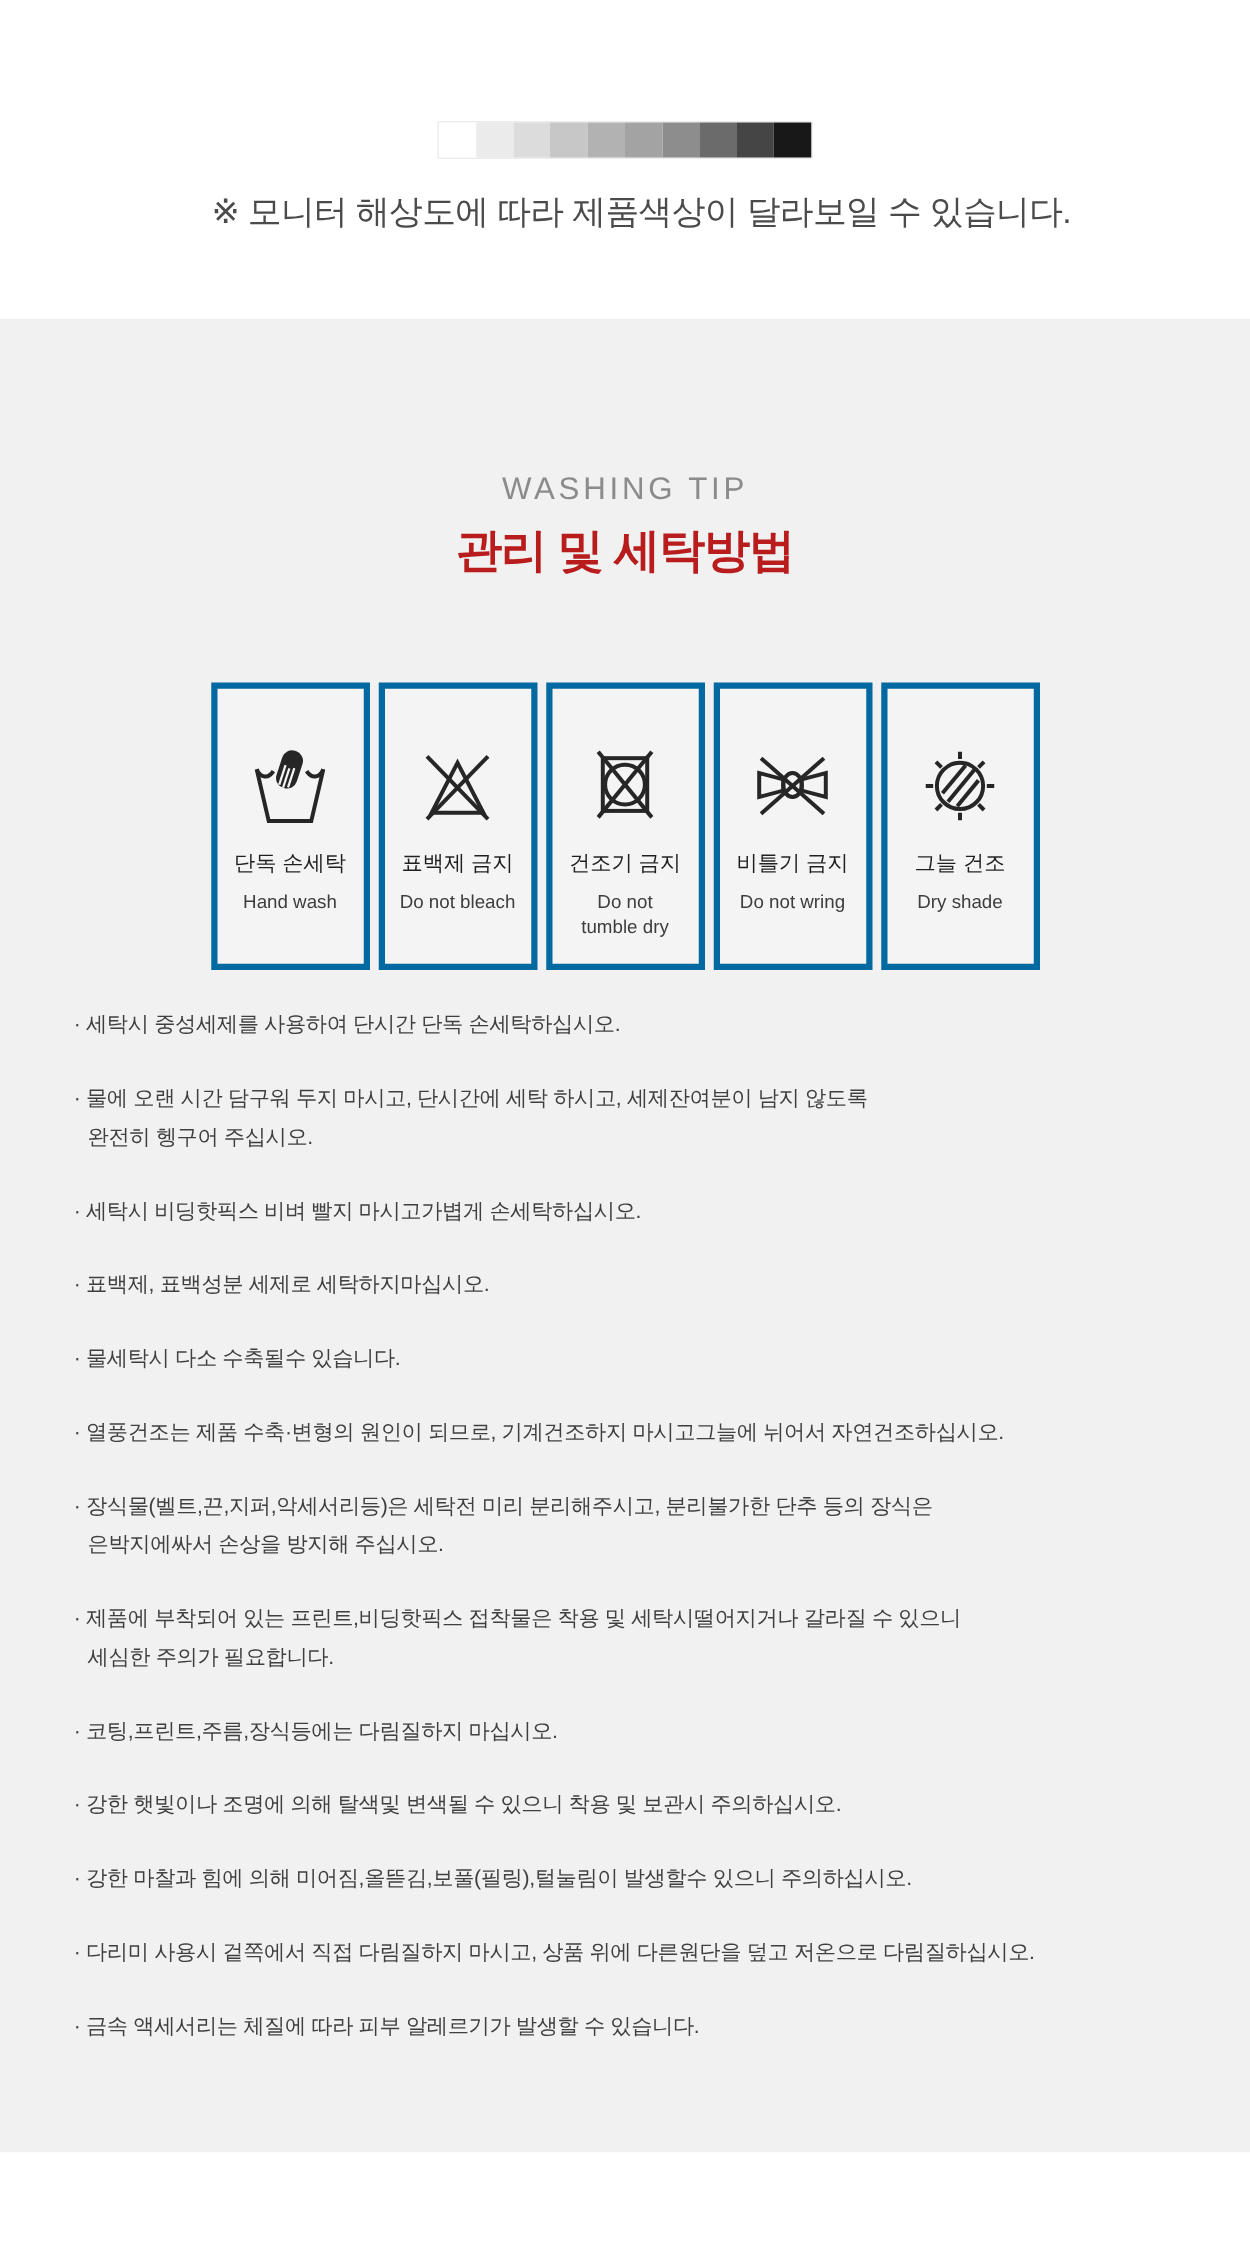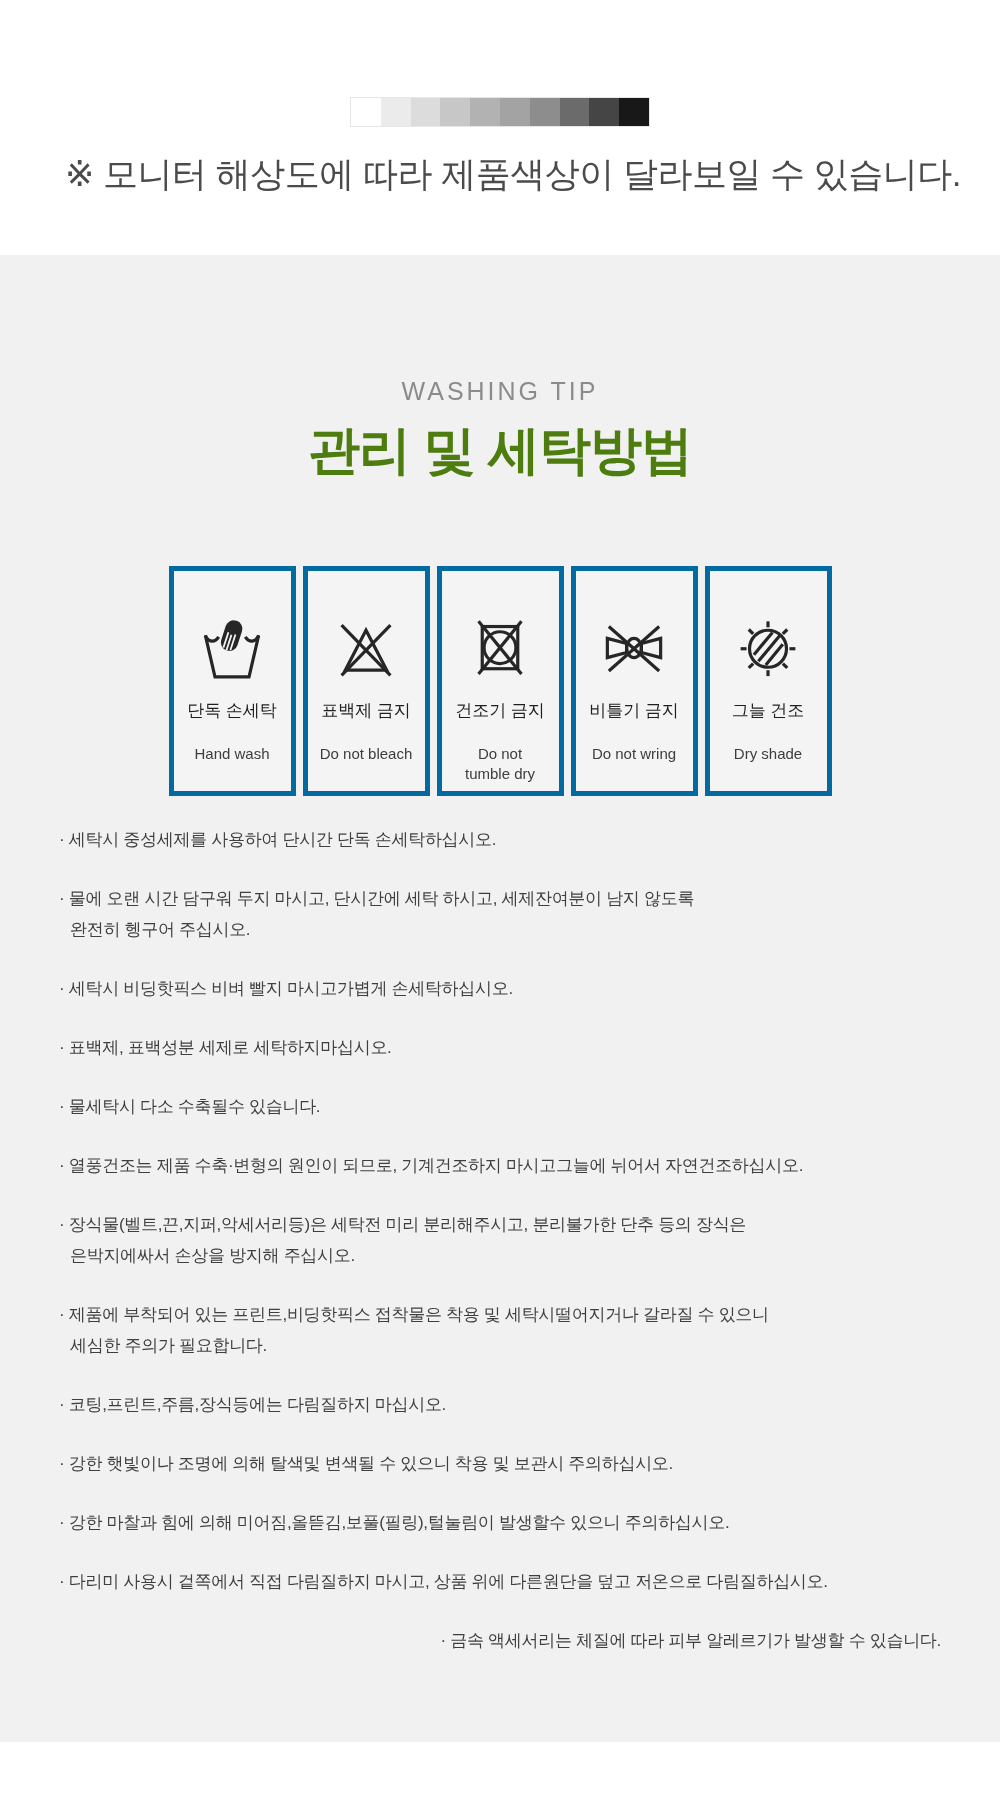--- a/index.html
+++ b/index.html
@@ -22,44 +22,44 @@
     height: 30px;
     margin: 0 auto;
     display: flex;
     border: 1px solid #e6e6e6;
     box-sizing: border-box;
   }
   .swatch { flex: 1 1 auto; }
   .monitor-notice {
     margin: 24px 0 0;
     text-align: center;
-    font-size: 35px;
+    font-size: 27px;
     letter-spacing: -0.5px;
     color: #4b4b4b;
     padding-left: 26px;
   }
 
   
   .care-section {
     background: #f1f1f1;
     padding: 122px 0 70px;
   }
   .eyebrow {
     text-align: center;
     font-size: 25px;
     letter-spacing: 3px;
     color: #8b8b8b;
   }
   .care-title {
     margin: 10px 0 0;
     text-align: center;
-    font-size: 52px;
+    font-size: 37px;
     font-weight: 800;
     letter-spacing: -1px;
-    color: #4d7c0f;
+    color: #b91c1c;
   }
 
   .symbol-row {
     margin-top: 80px;
     display: flex;
     justify-content: center;
     gap: 7px;
   }
   .symbol-card {
     width: 127px;
@@ -77,42 +77,42 @@
     justify-content: center;
   }
   .symbol-icon svg { stroke: #262626; fill: none; stroke-width: 4.3; }
   .symbol-ko {
     margin-top: 14px;
     font-size: 17px;
     font-weight: 500;
     color: #1f1f1f;
   }
   .symbol-en {
-    margin-top: 22px;
+    margin-top: 10px;
     font-size: 15px;
     line-height: 20px;
     color: #3d3d3d;
     white-space: pre-line;
   }
 
   .care-instructions {
     width: 882px;
     margin: 28px auto 0;
   }
   .care-item {
     margin: 0 0 28px;
     font-size: 17px;
     line-height: 31px;
     letter-spacing: -0.3px;
     color: #3f3f3f;
     white-space: pre-line;
     padding-left: 11px;
     text-indent: -11px;
   }
-  .care-item:last-child { margin-bottom: 16px; text-align: right; }
+  .care-item:last-child { margin-bottom: 16px; }
 </style>
 </head>
 <body>
 
 <div class="top-section">
   <div class="grayscale-bar">
       <div class="swatch" style="background: rgb(255, 255, 255);"></div>
       <div class="swatch" style="background: rgb(235, 235, 235);"></div>
       <div class="swatch" style="background: rgb(220, 220, 220);"></div>
       <div class="swatch" style="background: rgb(199, 199, 199);"></div>

